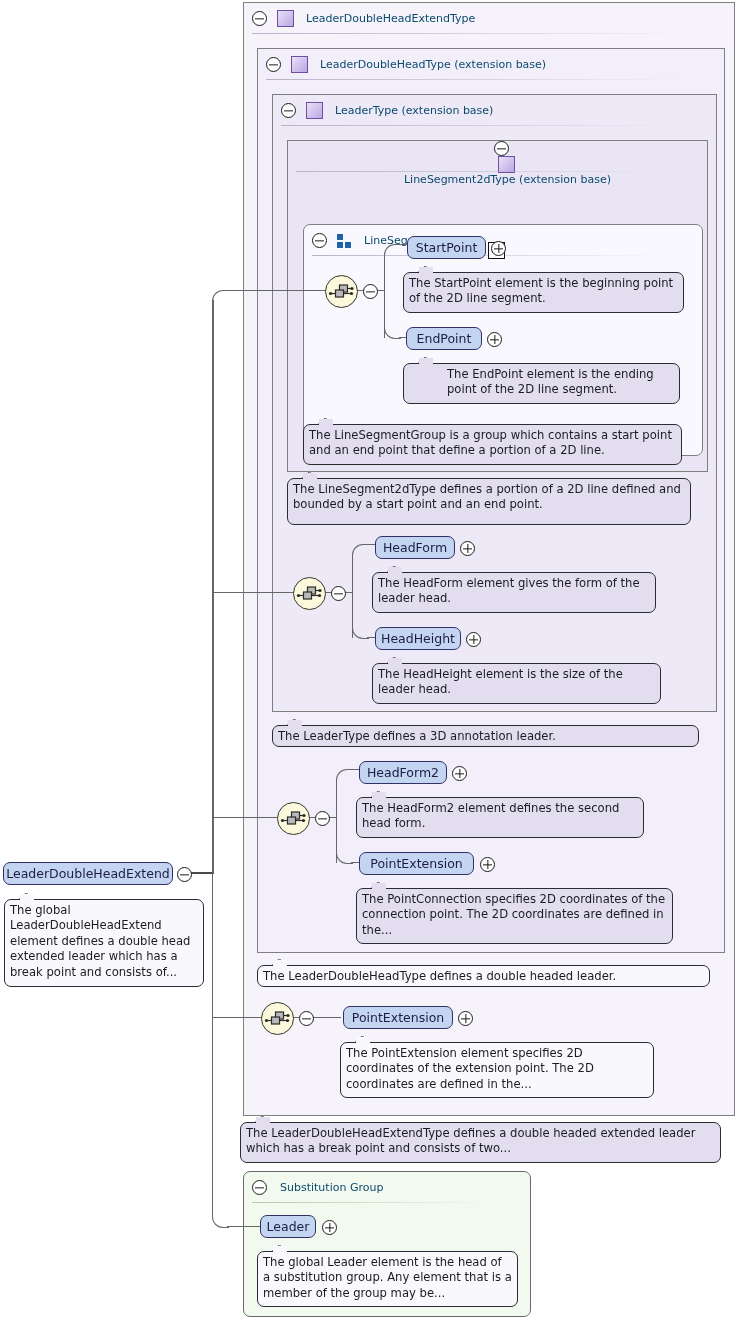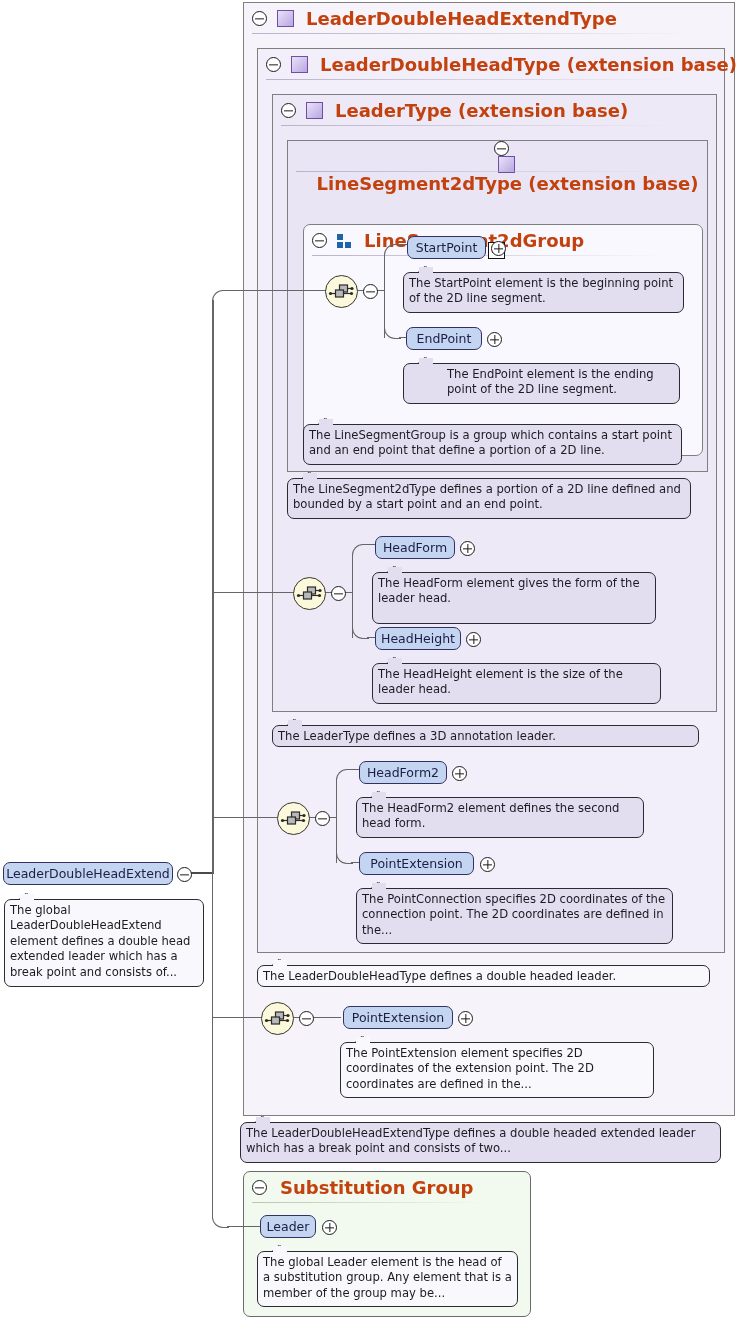--- a/index.html
+++ b/index.html
@@ -29,21 +29,21 @@
     display:flex;align-items:center;
   }
   .box-hd .hdline{
     position:absolute;left:8px;right:40px;bottom:0;height:1px;
     background:linear-gradient(to right,#b9b2c9,rgba(185,178,201,0));
   }
   .box.subst .box-hd .hdline{
     background:linear-gradient(to right,#b5c9ad,rgba(181,201,173,0));
   }
   .box-title{
-    font-size:18px;color:#c2410c;white-space:nowrap;font-weight:bold;
+    font-size:11px;color:#0c4a6e;white-space:nowrap;
   }
 
   
   .tgl{
     width:13px;height:13px;border-radius:50%;
     border:1.3px solid #1c1c1c;background:#fff;
     position:relative;display:inline-block;flex:0 0 auto;
   }
   .tgl::before{
     content:"";position:absolute;left:2px;right:2px;top:50%;
@@ -342,30 +342,30 @@
   <div class="note" style="left:403px;top:363px;width:277px;height:41px;padding-left:43px;">
     <span class="tip"></span><span class="tipfill"></span>
     <span>The EndPoint element is the ending point of the 2D line segment.</span>
   </div>
 
   <div class="note" style="left:303px;top:424px;width:379px;height:41px;">
     <span class="tip"></span><span class="tipfill"></span>
     <span>The LineSegmentGroup is a group which contains a start point and an end point that define a portion of a 2D line.</span>
   </div>
 
-  <div class="note" style="left:287px;top:478px;width:404px;height:41px;">
+  <div class="note" style="left:287px;top:478px;width:404px;height:47px;">
     <span class="tip"></span><span class="tipfill"></span>
     <span>The LineSegment2dType defines a portion of a 2D line defined and bounded by a start point and an end point.</span>
   </div>
 
   <div class="pill" style="left:375px;top:536px;width:80px;">
     <span>HeadForm</span>
   </div>
   <span class="tgl plus" style="position:absolute;left:460px;top:541px;"></span>
-  <div class="note" style="left:372px;top:572px;width:284px;height:52px;">
+  <div class="note" style="left:372px;top:572px;width:284px;height:41px;">
     <span class="tip"></span><span class="tipfill"></span>
     <span>The HeadForm element gives the form of the leader head.</span>
   </div>
 
   <div class="pill" style="left:375px;top:627px;width:86px;">
     <span>HeadHeight</span>
   </div>
   <span class="tgl plus" style="position:absolute;left:466px;top:632px;"></span>
   <div class="note" style="left:372px;top:663px;width:289px;height:41px;">
     <span class="tip"></span><span class="tipfill"></span>

